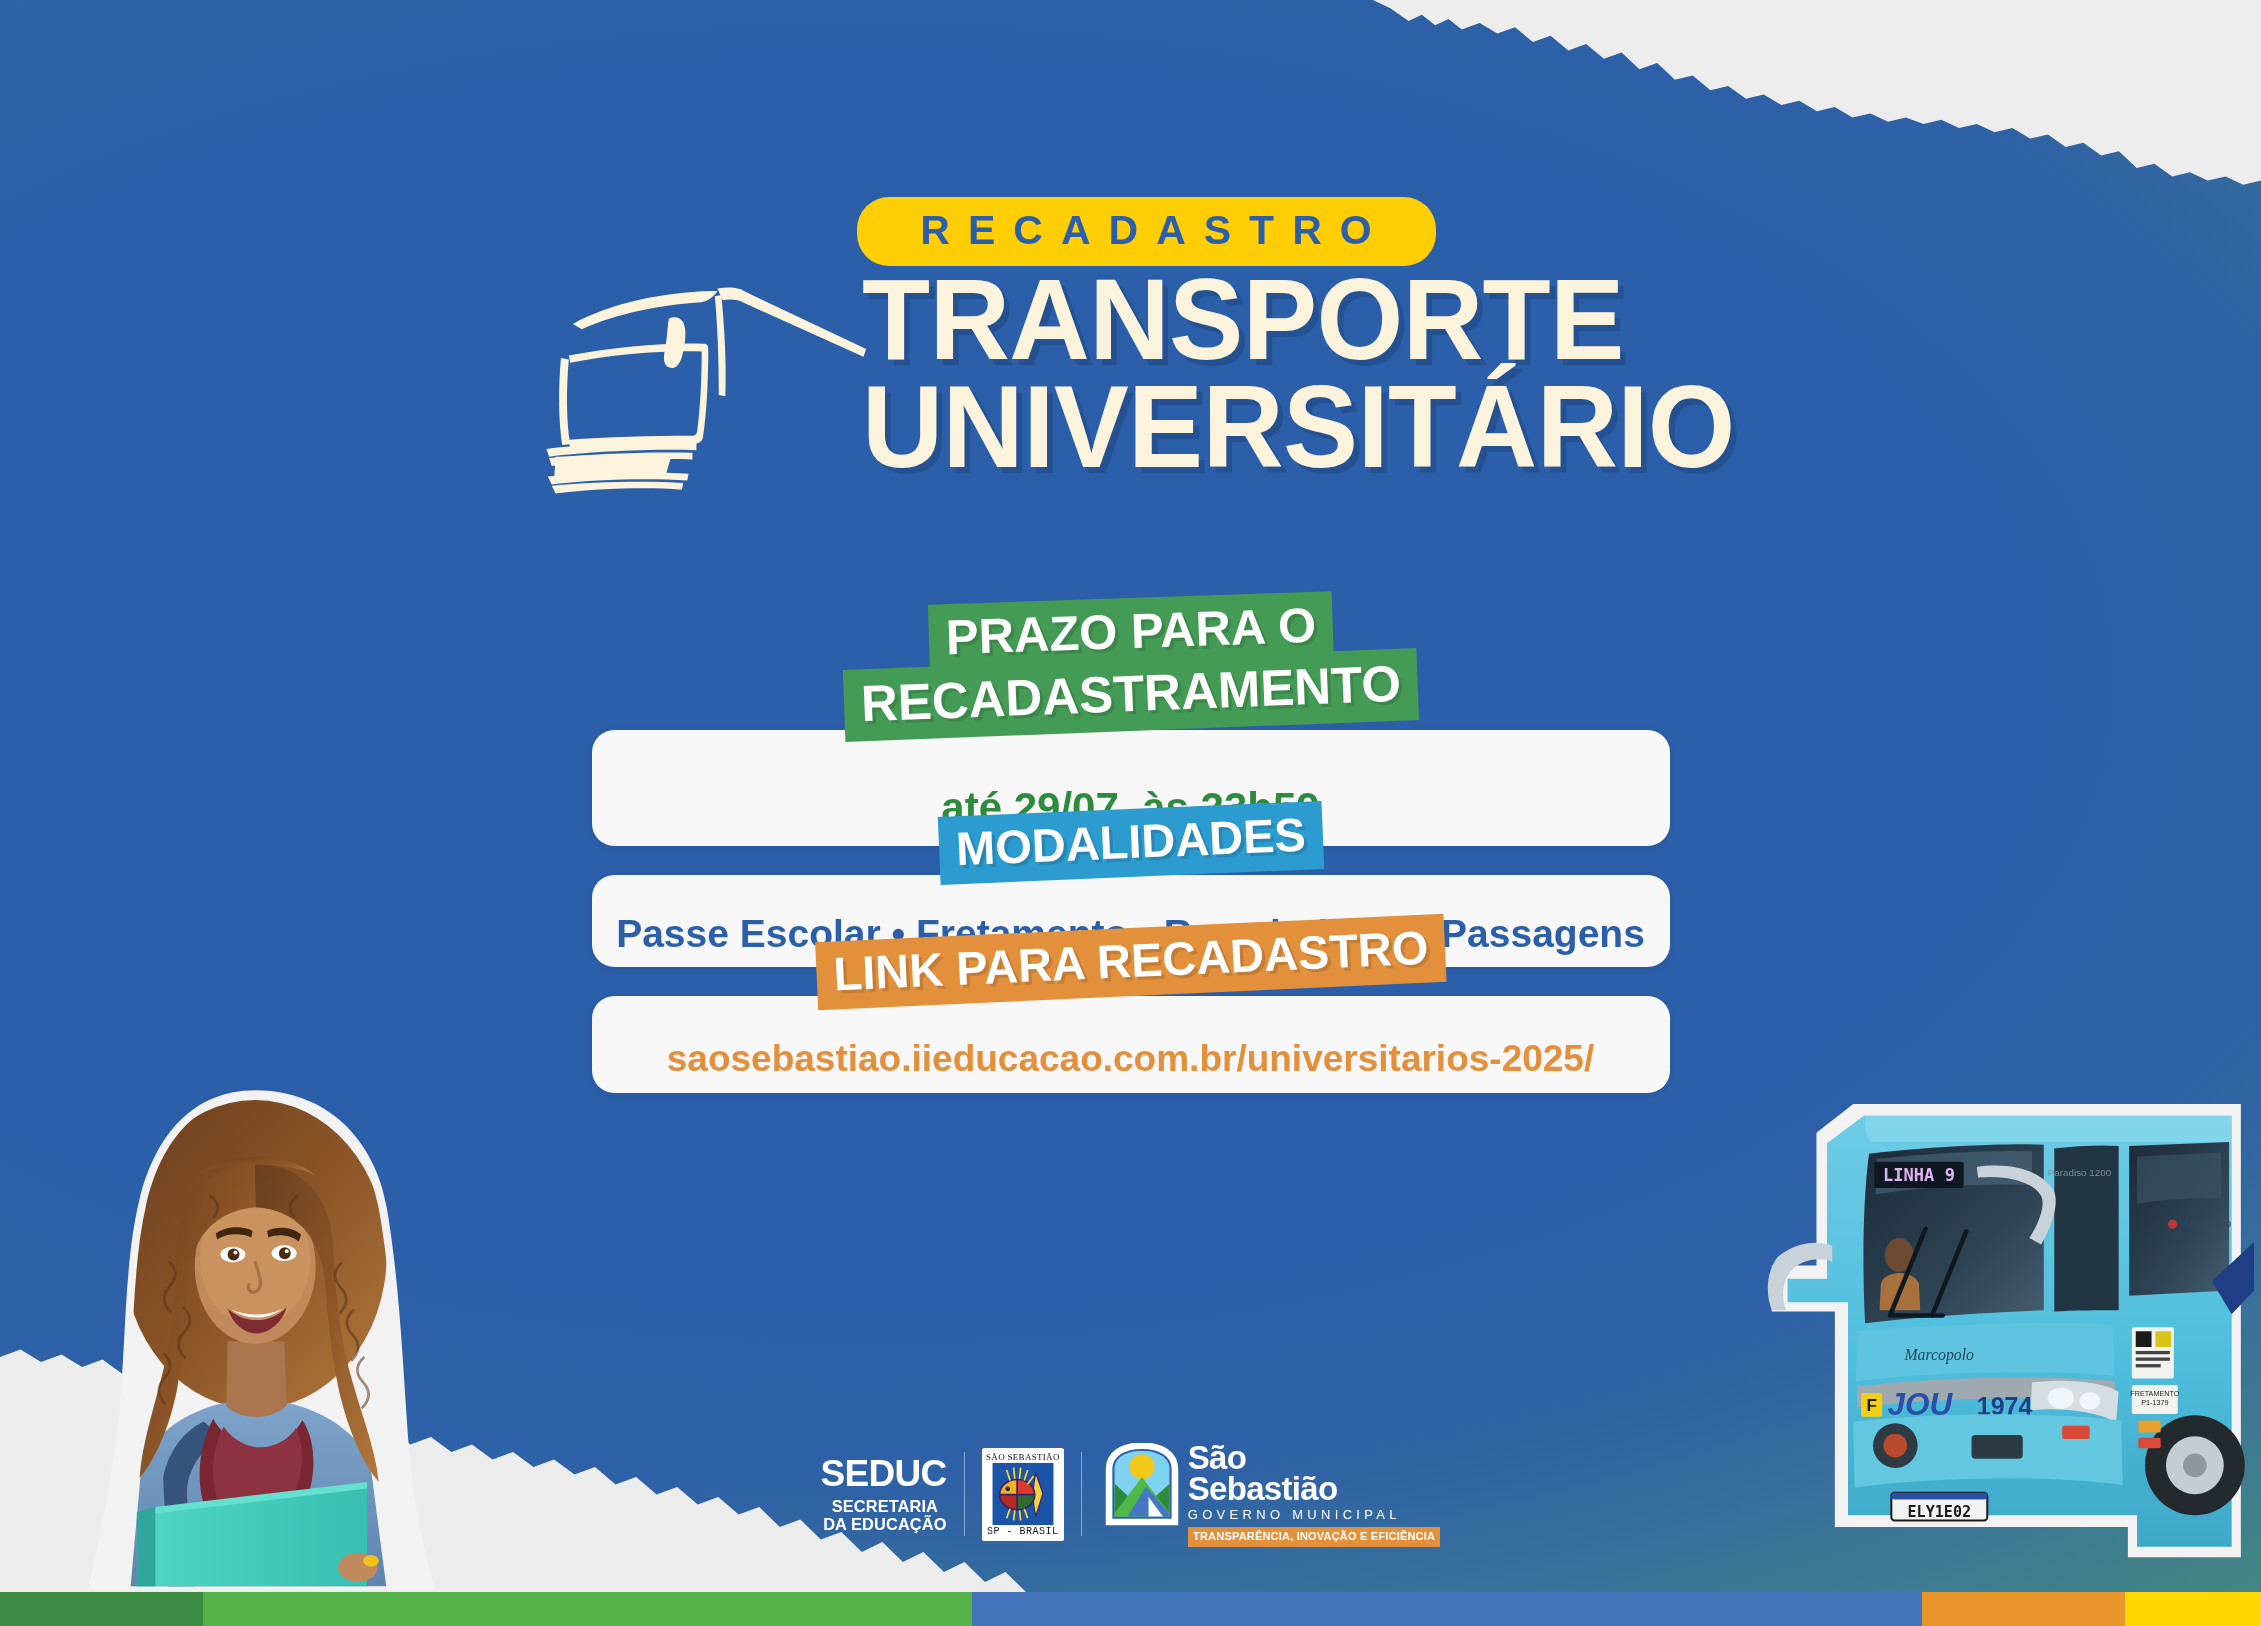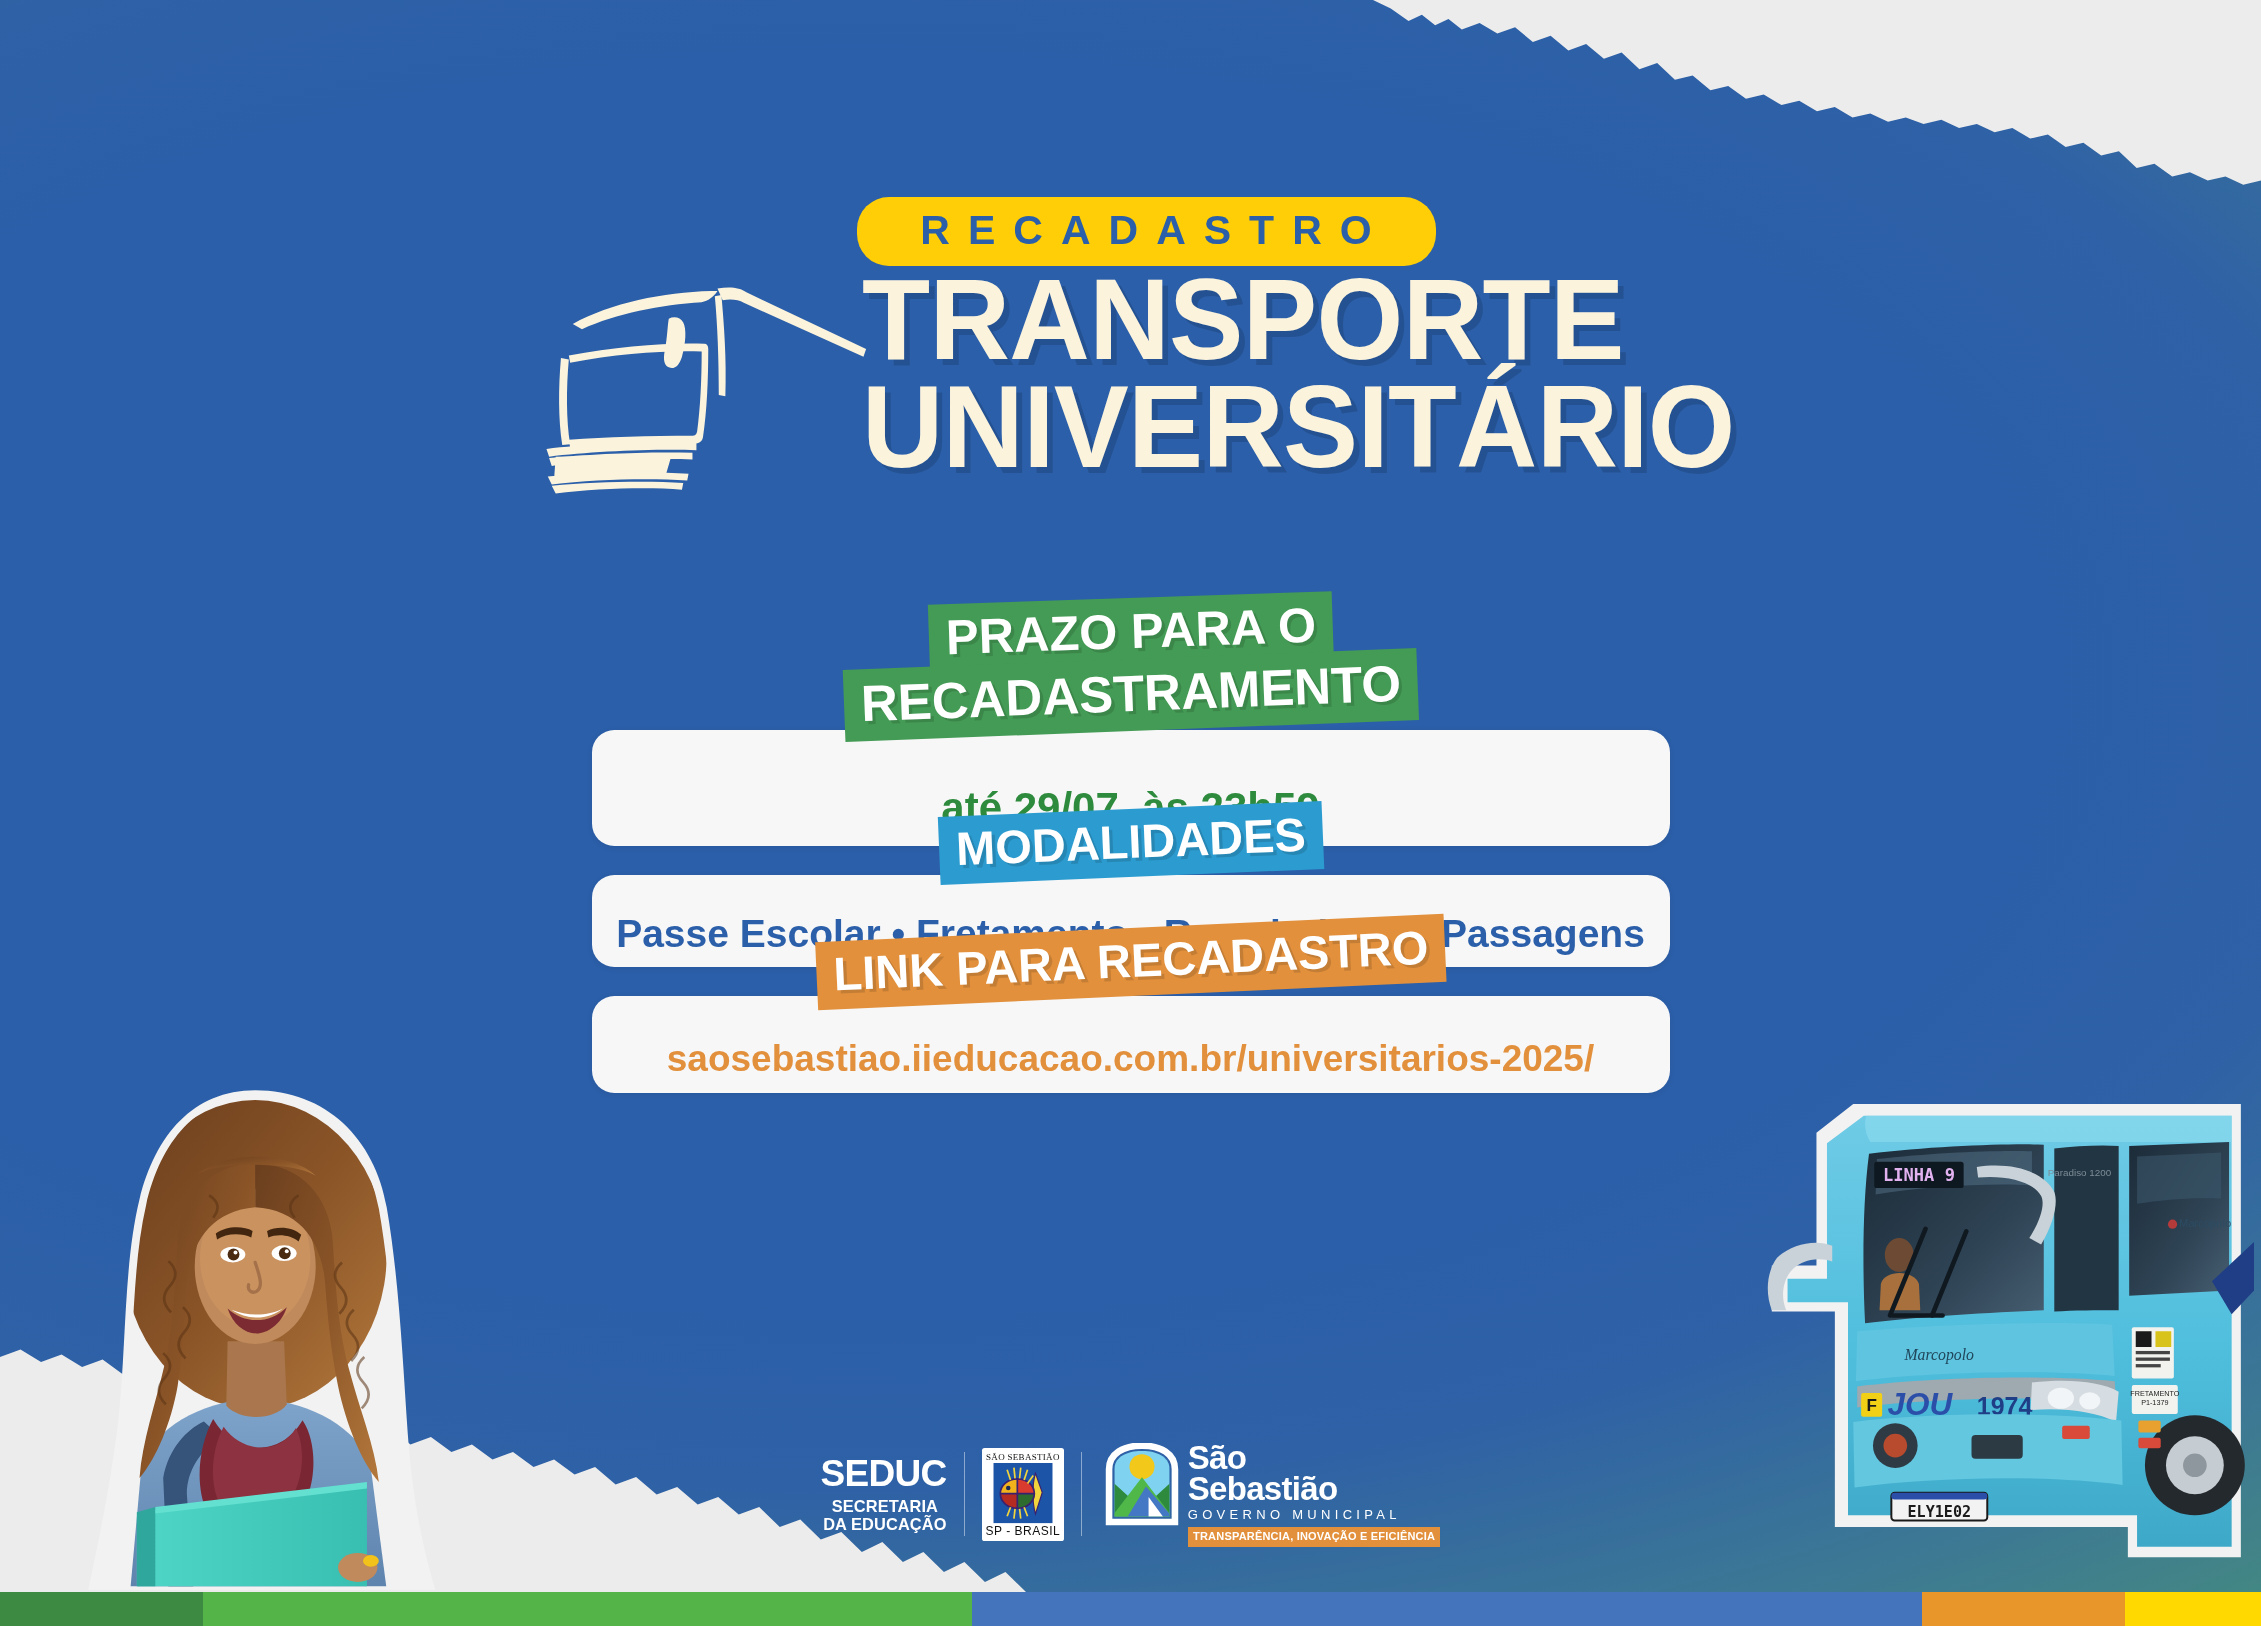--- a/index.html
+++ b/index.html
@@ -120,21 +120,21 @@
   .logo-seduc { display:flex; flex-direction:column; align-items:flex-end; color:#FFFFFF; padding-right:17px; }
   .seduc-main { font-size:37px; font-weight:900; letter-spacing:-0.7px; line-height:1; }
   .seduc-sub  { font-size:16.4px; font-weight:800; line-height:1.12; text-align:center; margin-top:4.6px; letter-spacing:0.1px; }
   .divider { width:1.3px; height:84px; background:rgba(255,255,255,0.45); }
 
   .logo-brasao { padding:0 17px; }
   .brasao-box { width:82px; height:93px; background:#FFFFFF; border-radius:2.6px; padding:3.3px 3.3px 4px 3.3px;
                 display:flex; flex-direction:column; align-items:center; }
   .brasao-top { font-family:"Liberation Serif", serif; font-size:9px; letter-spacing:0.3px; color:#111; line-height:1; margin:2px 0 1.3px; white-space:nowrap; }
   .brasao-art { width:68px; height:70px; }
-  .brasao-bot { font-family:Liberation Sans, sans-serif; font-size:12px; letter-spacing:0.5px; color:#111; line-height:1; margin-top:1.3px; white-space:nowrap; }
+  .brasao-bot { font-family:Liberation Mono, monospace; font-size:10px; letter-spacing:0.5px; color:#111; line-height:1; margin-top:1.3px; white-space:nowrap; }
 
   .logo-gov { display:flex; align-items:flex-start; padding-left:22.4px;justify-content:space-between; }
   .gov-shield { width:74px; height:83px; margin-right:9.2px; margin-top:1.3px; }
   .gov-text { display:flex; flex-direction:column; }
   .gov-sao { color:#FFFFFF; font-size:33px; font-weight:900; line-height:0.95; letter-spacing:-0.7px; }
   .gov-seb { color:#FFFFFF; font-size:33px; font-weight:900; line-height:0.95; letter-spacing:-0.7px; }
   .gov-municipal { color:#FFFFFF; font-size:13px; letter-spacing:4.3px; margin-top:4px; line-height:1; }
   .gov-tagline { background:#E2903C; color:#FFFFFF; font-size:11px; font-weight:700;
                  letter-spacing:0.2px; padding:4px 5.3px 4.6px; margin-top:6px; line-height:1; text-align:center; }
 

